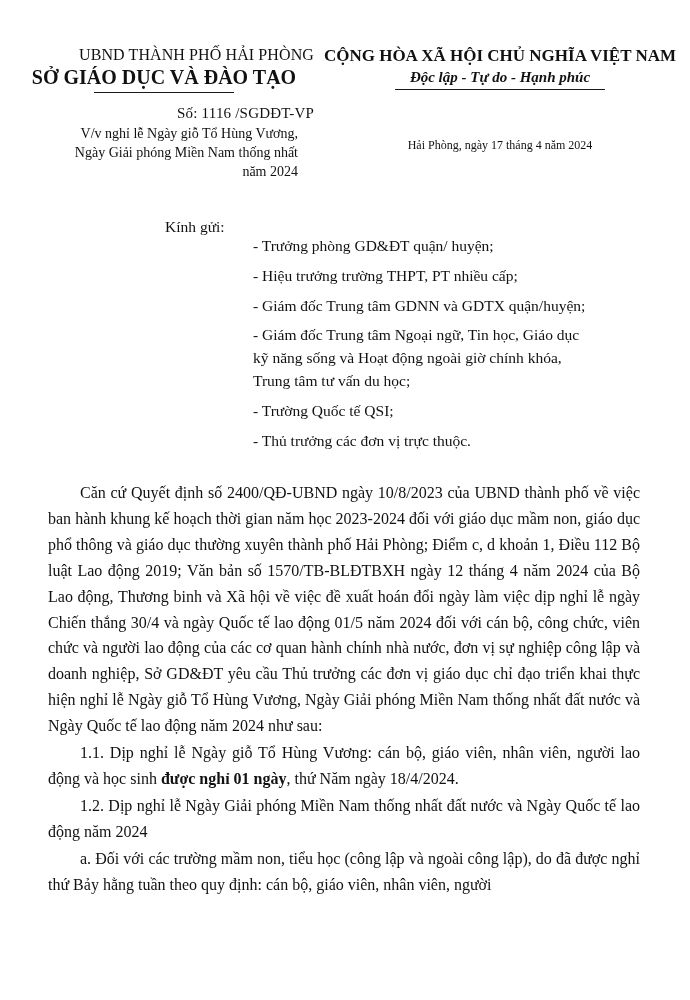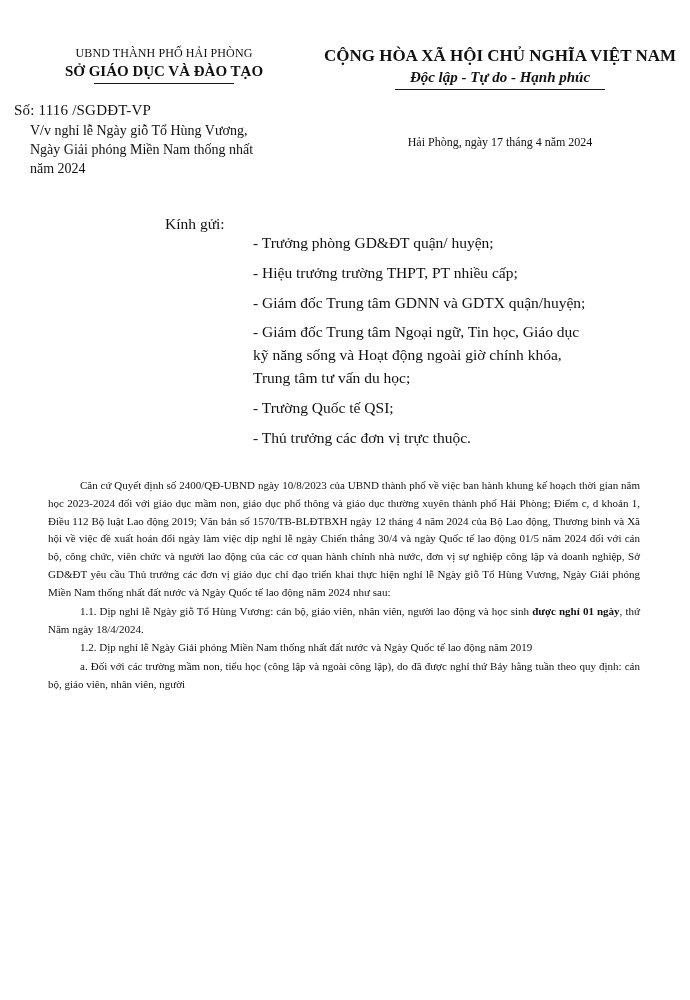--- a/index.html
+++ b/index.html
@@ -30,25 +30,26 @@
   .header-left {
     width: 300px;
     text-align: center;
     padding-left: 14px;
   }
   .header-right {
     width: 372px;
     text-align: center;
   }
   .org-line1 {
-    font-size: 12px;
+    font-size: 16px;
     letter-spacing: .1px;
+    text-align: right;
   }
   .org-line2 {
-    font-size: 15px;
+    font-size: 20px;
     font-weight: bold;
     margin-top: 2px;
   }
   .nation-line1 {
     font-size: 17px;
     font-weight: bold;
   }
   .nation-line2 {
     font-size: 15px;
     font-weight: bold;
@@ -64,21 +65,21 @@
   .rule-right { width: 210px; }
 
   .subhead {
     display: flex;
     flex-direction: row;
     margin-top: 12px;
   }
   .subhead-left {
     width: 300px;
     padding-left: 14px;
-    text-align: left;
+    text-align: right;
   }
   .subhead-right {
     width: 372px;
     text-align: center;
     padding-top: 4px;
   }
   .doc-number {
     font-size: 15px;
     letter-spacing: .2px;
   }
@@ -109,21 +110,21 @@
   .recipient-cont {
     padding-left: 88px;
     margin-bottom: 9px;
     margin-top: -7px;
     line-height: 1.35;
   }
 
   .body {
     margin-top: 28px;
     padding: 0 50px 0 48px;
-    font-size: 11px;
+    font-size: 16px;
     line-height: 1.62;
     text-align: justify;
   }
   .body p {
     margin: 0 0 1px 0;
     text-indent: 32px;
   }
   b { font-weight: bold; }
 </style>
 </head>
@@ -166,17 +167,17 @@
     <div class="recipient-item">- Giám đốc Trung tâm Ngoại ngữ, Tin học, Giáo dục</div>
     <div class="recipient-cont">kỹ năng sống và Hoạt động ngoài giờ chính khóa,</div>
     <div class="recipient-cont">Trung tâm tư vấn du học;</div>
     <div class="recipient-item">- Trường Quốc tế QSI;</div>
     <div class="recipient-item">- Thủ trưởng các đơn vị trực thuộc.</div>
   </div>
 
   <div class="body">
     <p>Căn cứ Quyết định số 2400/QĐ-UBND ngày 10/8/2023 của UBND thành phố về việc ban hành khung kế hoạch thời gian năm học 2023-2024 đối với giáo dục mầm non, giáo dục phổ thông và giáo dục thường xuyên thành phố Hải Phòng; Điểm c, d khoản 1, Điều 112 Bộ luật Lao động 2019; Văn bản số 1570/TB-BLĐTBXH ngày 12 tháng 4 năm 2024 của Bộ Lao động, Thương binh và Xã hội về việc đề xuất hoán đổi ngày làm việc dịp nghỉ lễ ngày Chiến thắng 30/4 và ngày Quốc tế lao động 01/5 năm 2024 đối với cán bộ, công chức, viên chức và người lao động của các cơ quan hành chính nhà nước, đơn vị sự nghiệp công lập và doanh nghiệp, Sở GD&amp;ĐT yêu cầu Thủ trưởng các đơn vị giáo dục chỉ đạo triển khai thực hiện nghỉ lễ Ngày giỗ Tổ Hùng Vương, Ngày Giải phóng Miền Nam thống nhất đất nước và Ngày Quốc tế lao động năm 2024 như sau:</p>
     <p><span>1.1. Dịp nghỉ lễ Ngày giỗ Tổ Hùng Vương: cán bộ, giáo viên, nhân viên, người lao động và học sinh </span><b>được nghỉ 01 ngày</b><span>, thứ Năm ngày 18/4/2024.</span></p>
-    <p>1.2. Dịp nghỉ lễ Ngày Giải phóng Miền Nam thống nhất đất nước và Ngày Quốc tế lao động năm 2019</p>
+    <p>1.2. Dịp nghỉ lễ Ngày Giải phóng Miền Nam thống nhất đất nước và Ngày Quốc tế lao động năm 2024</p>
     <p>a.  Đối với các trường mầm non, tiểu học (công lập và ngoài công lập), do đã được nghỉ thứ Bảy hằng tuần theo quy định: cán bộ, giáo viên, nhân viên, người</p>
   </div>
 
 </div>
 
 </body></html>

